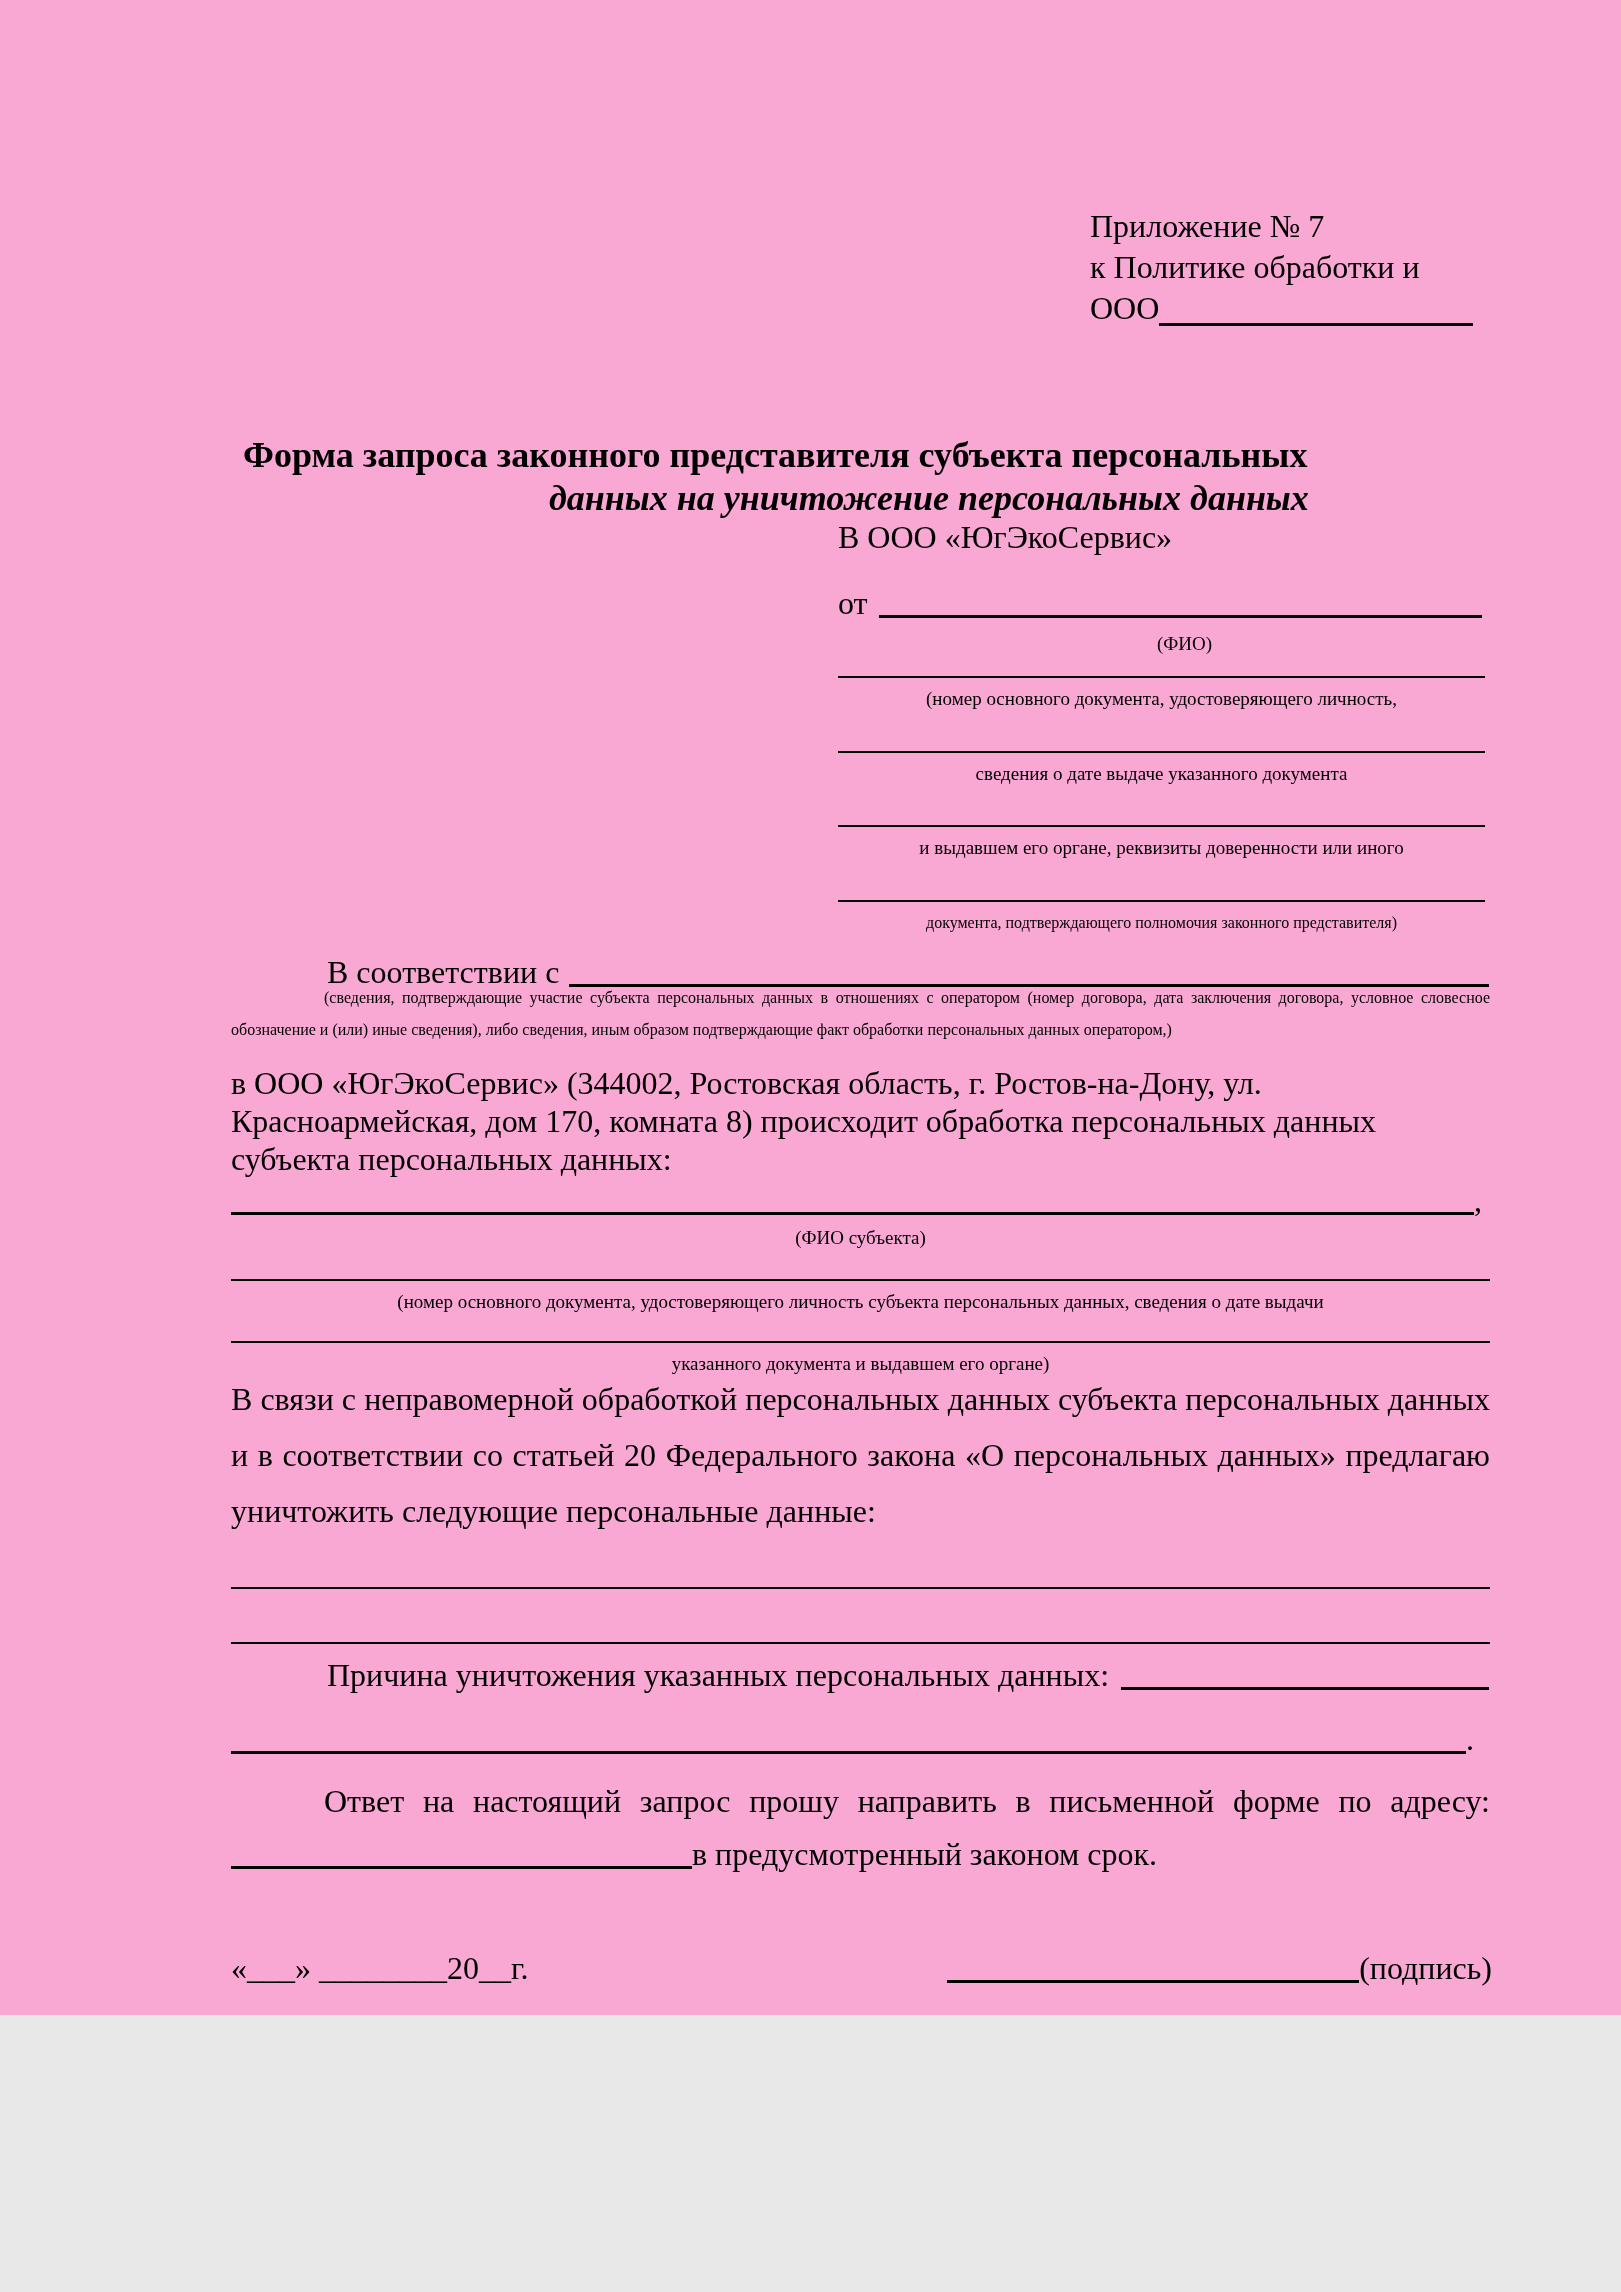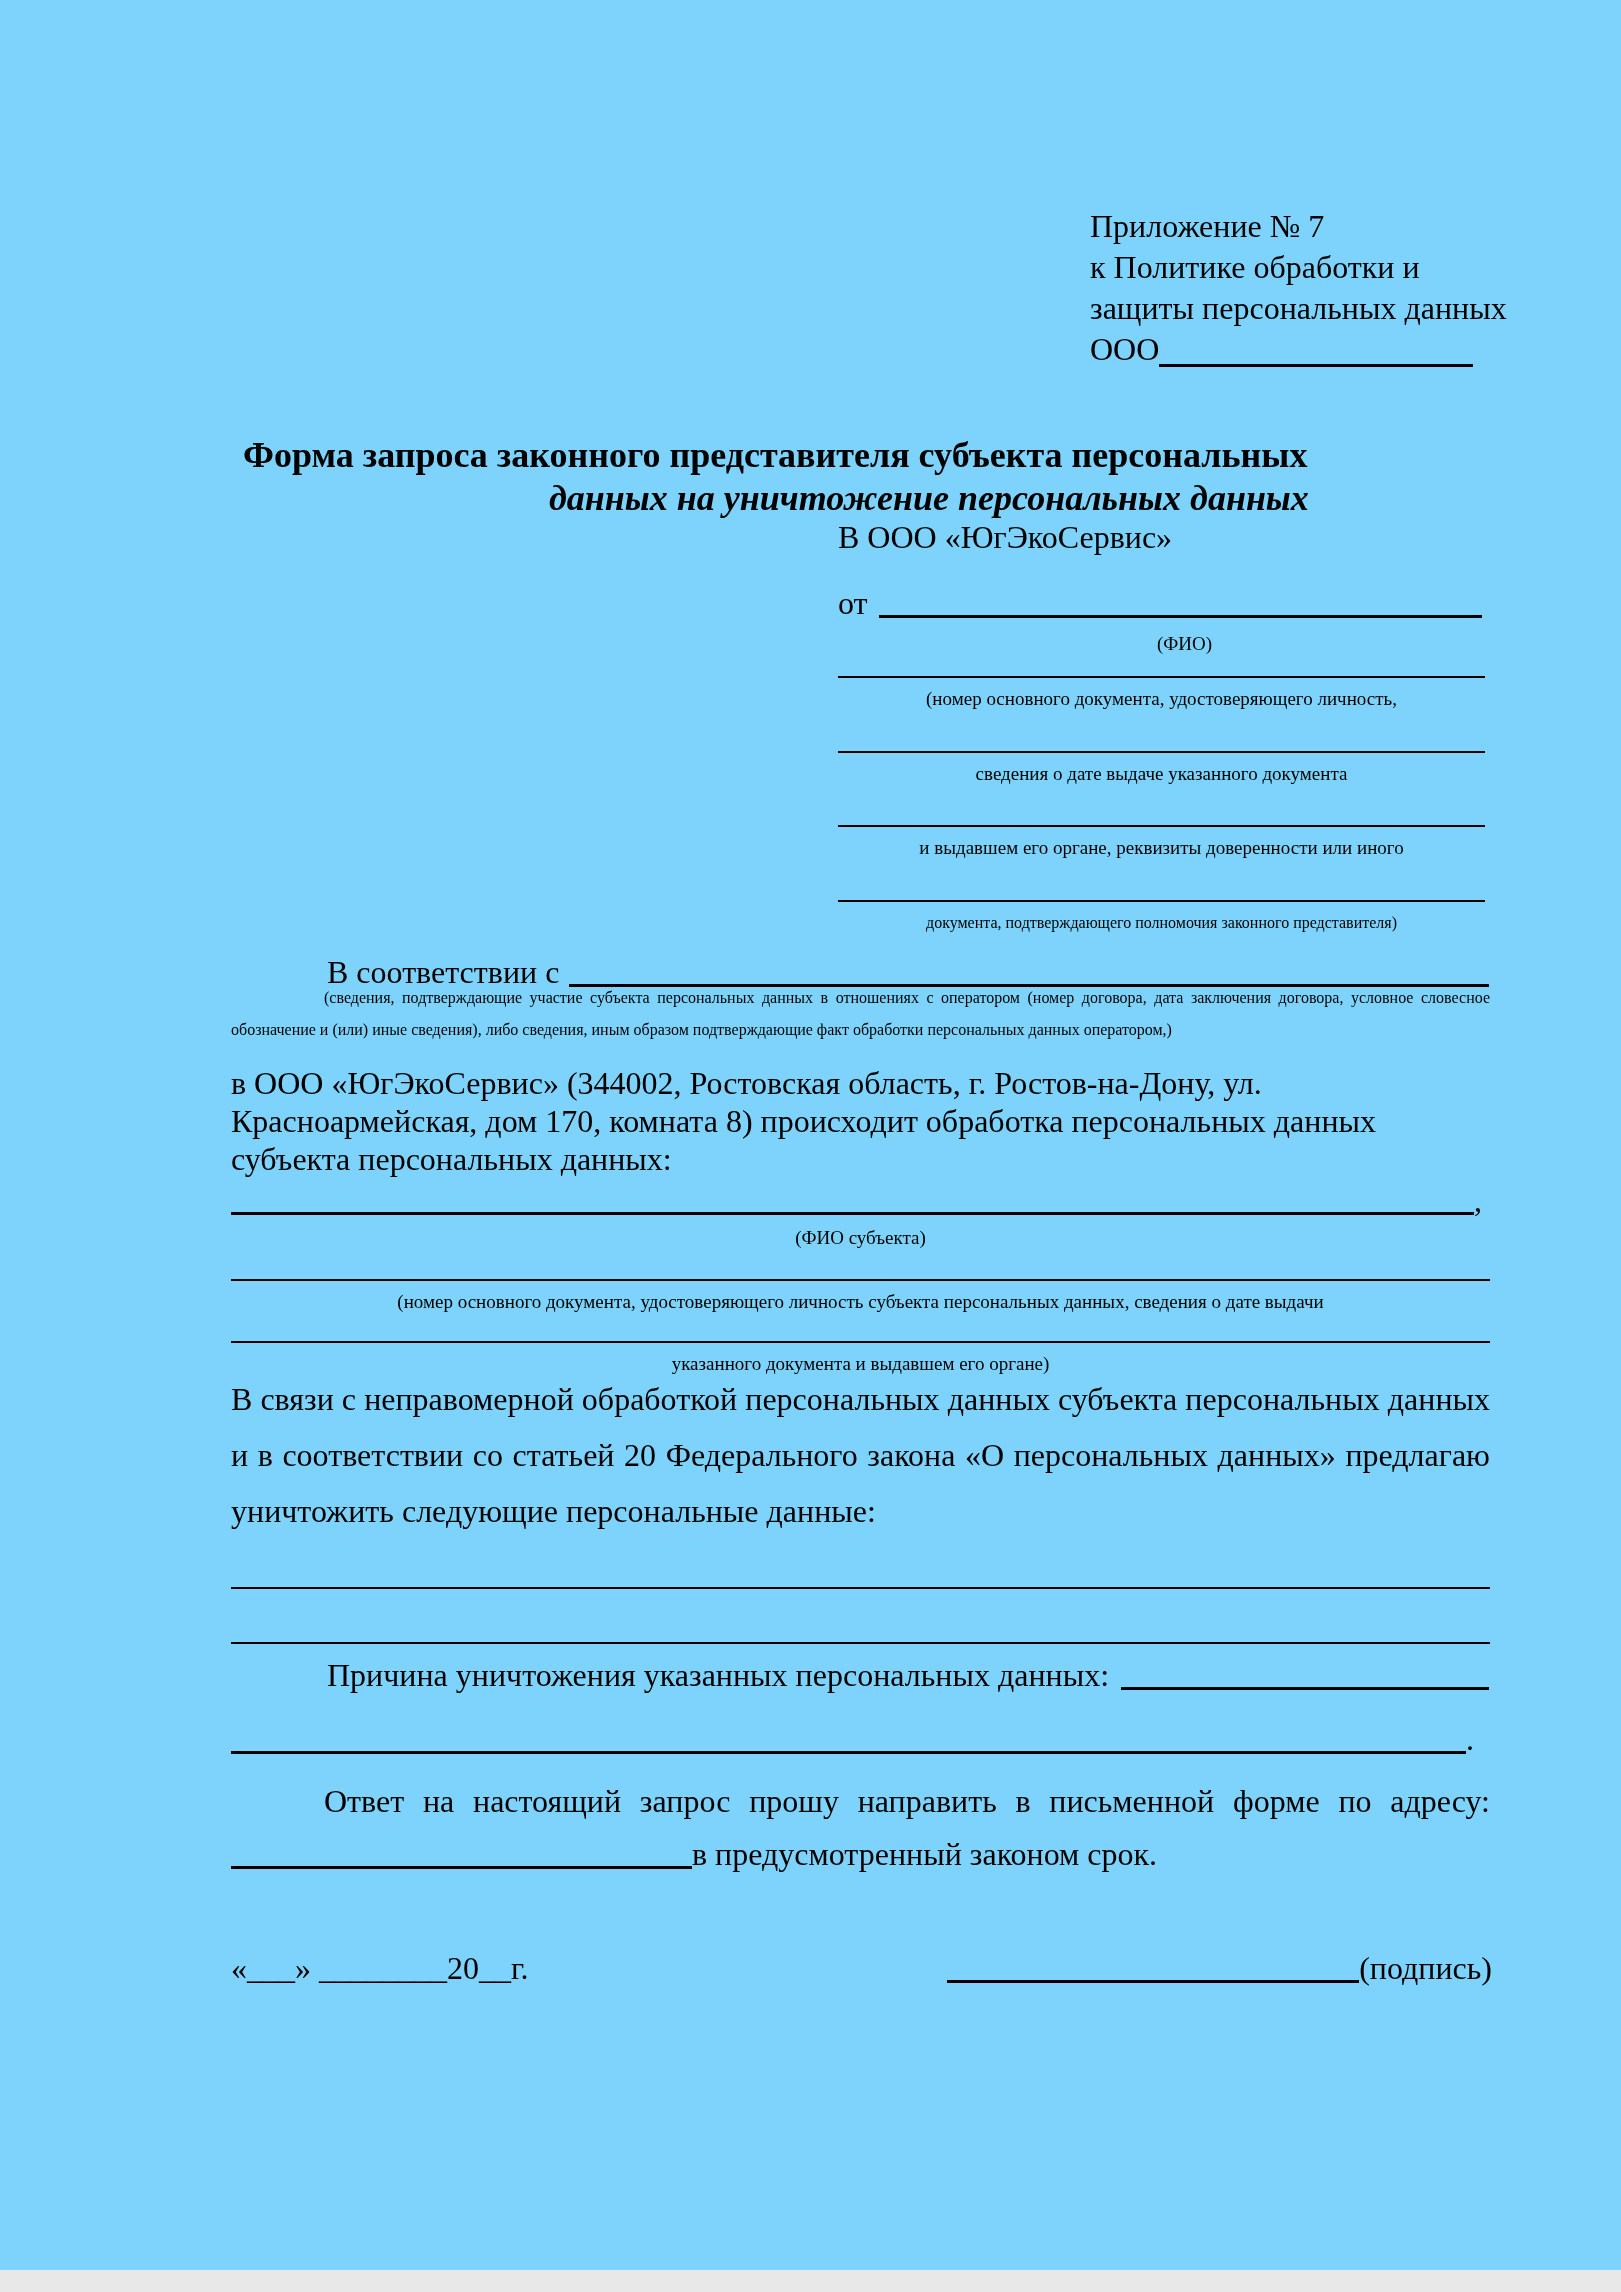--- a/index.html
+++ b/index.html
@@ -1,18 +1,18 @@
 <!DOCTYPE html>
 <html lang="ru"><head>
 <meta charset="utf-8">
 <style>
   html,body { margin:0; padding:0; background:#e8e8e8; }
   #page {
-    position:relative; width:1621px; height:2270px; margin:0 auto;
-    background:#7dd3fc; color:#000000;
+    position:relative; width:1621px; height:2015px; margin:0 auto;
+    background:#f9a8d4; color:#000000;
     font-family:"Liberation Serif","DejaVu Serif",serif;
     overflow:hidden;
   }
   .abs { position:absolute; }
   .t   { font-size:32px; line-height:39px; }
   .nowrap { white-space:nowrap; }
   .cap {
     position:absolute; text-align:center; white-space:nowrap;
     font-size:19px; line-height:29px;
   }
@@ -40,21 +40,20 @@
   }
 </style>
 </head>
 <body>
 
 <div id="page">
 
   <div class="abs t" style="left:1090px; top:206px; line-height:41px;">
     <div>Приложение № 7</div>
     <div>к Политике обработки и</div>
-    <div>защиты персональных данных</div>
     <div style="display:flex; align-items:baseline;">
       <span>ООО</span>
       <span class="bar" style="width:314px; margin-bottom:2.9px;"></span>
     </div>
   </div>
 
   <div class="title" style="left:243px; top:386px;">Форма запроса законного представителя субъекта персональных</div>
   <div class="title" style="left:549px; top:429px;font-style:italic;">данных на уничтожение персональных данных</div>
 
   <div class="abs t nowrap" style="left:838px; top:518px;">В ООО «ЮгЭкоСервис»</div>

